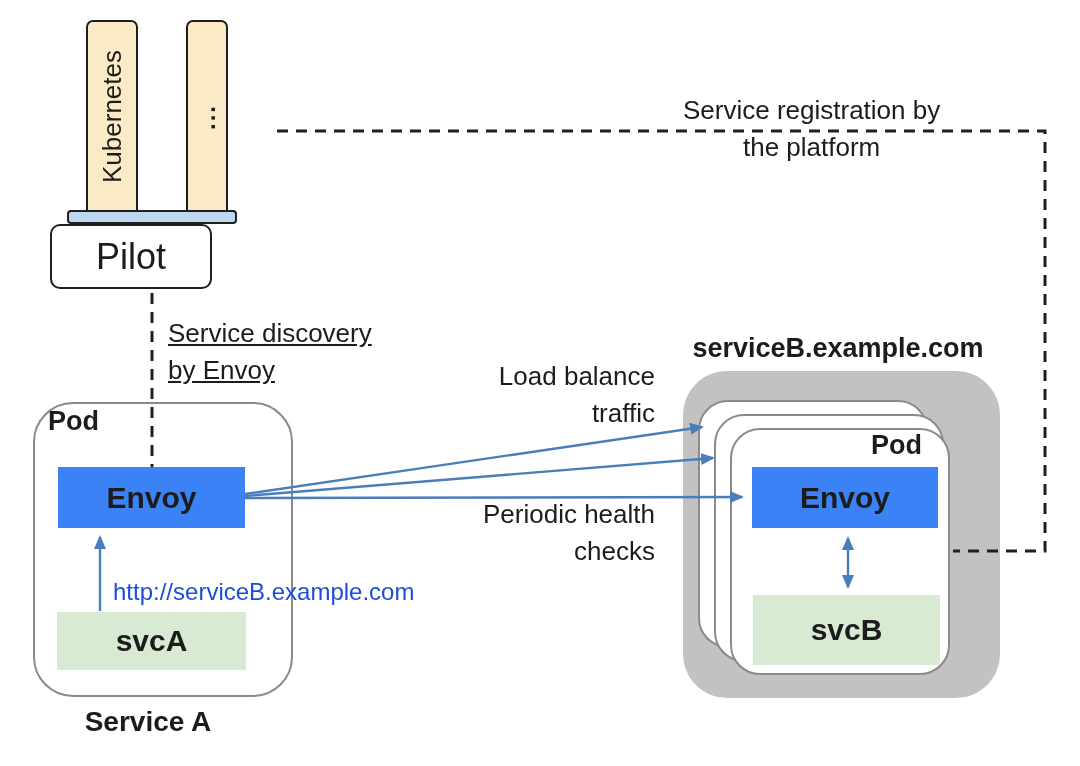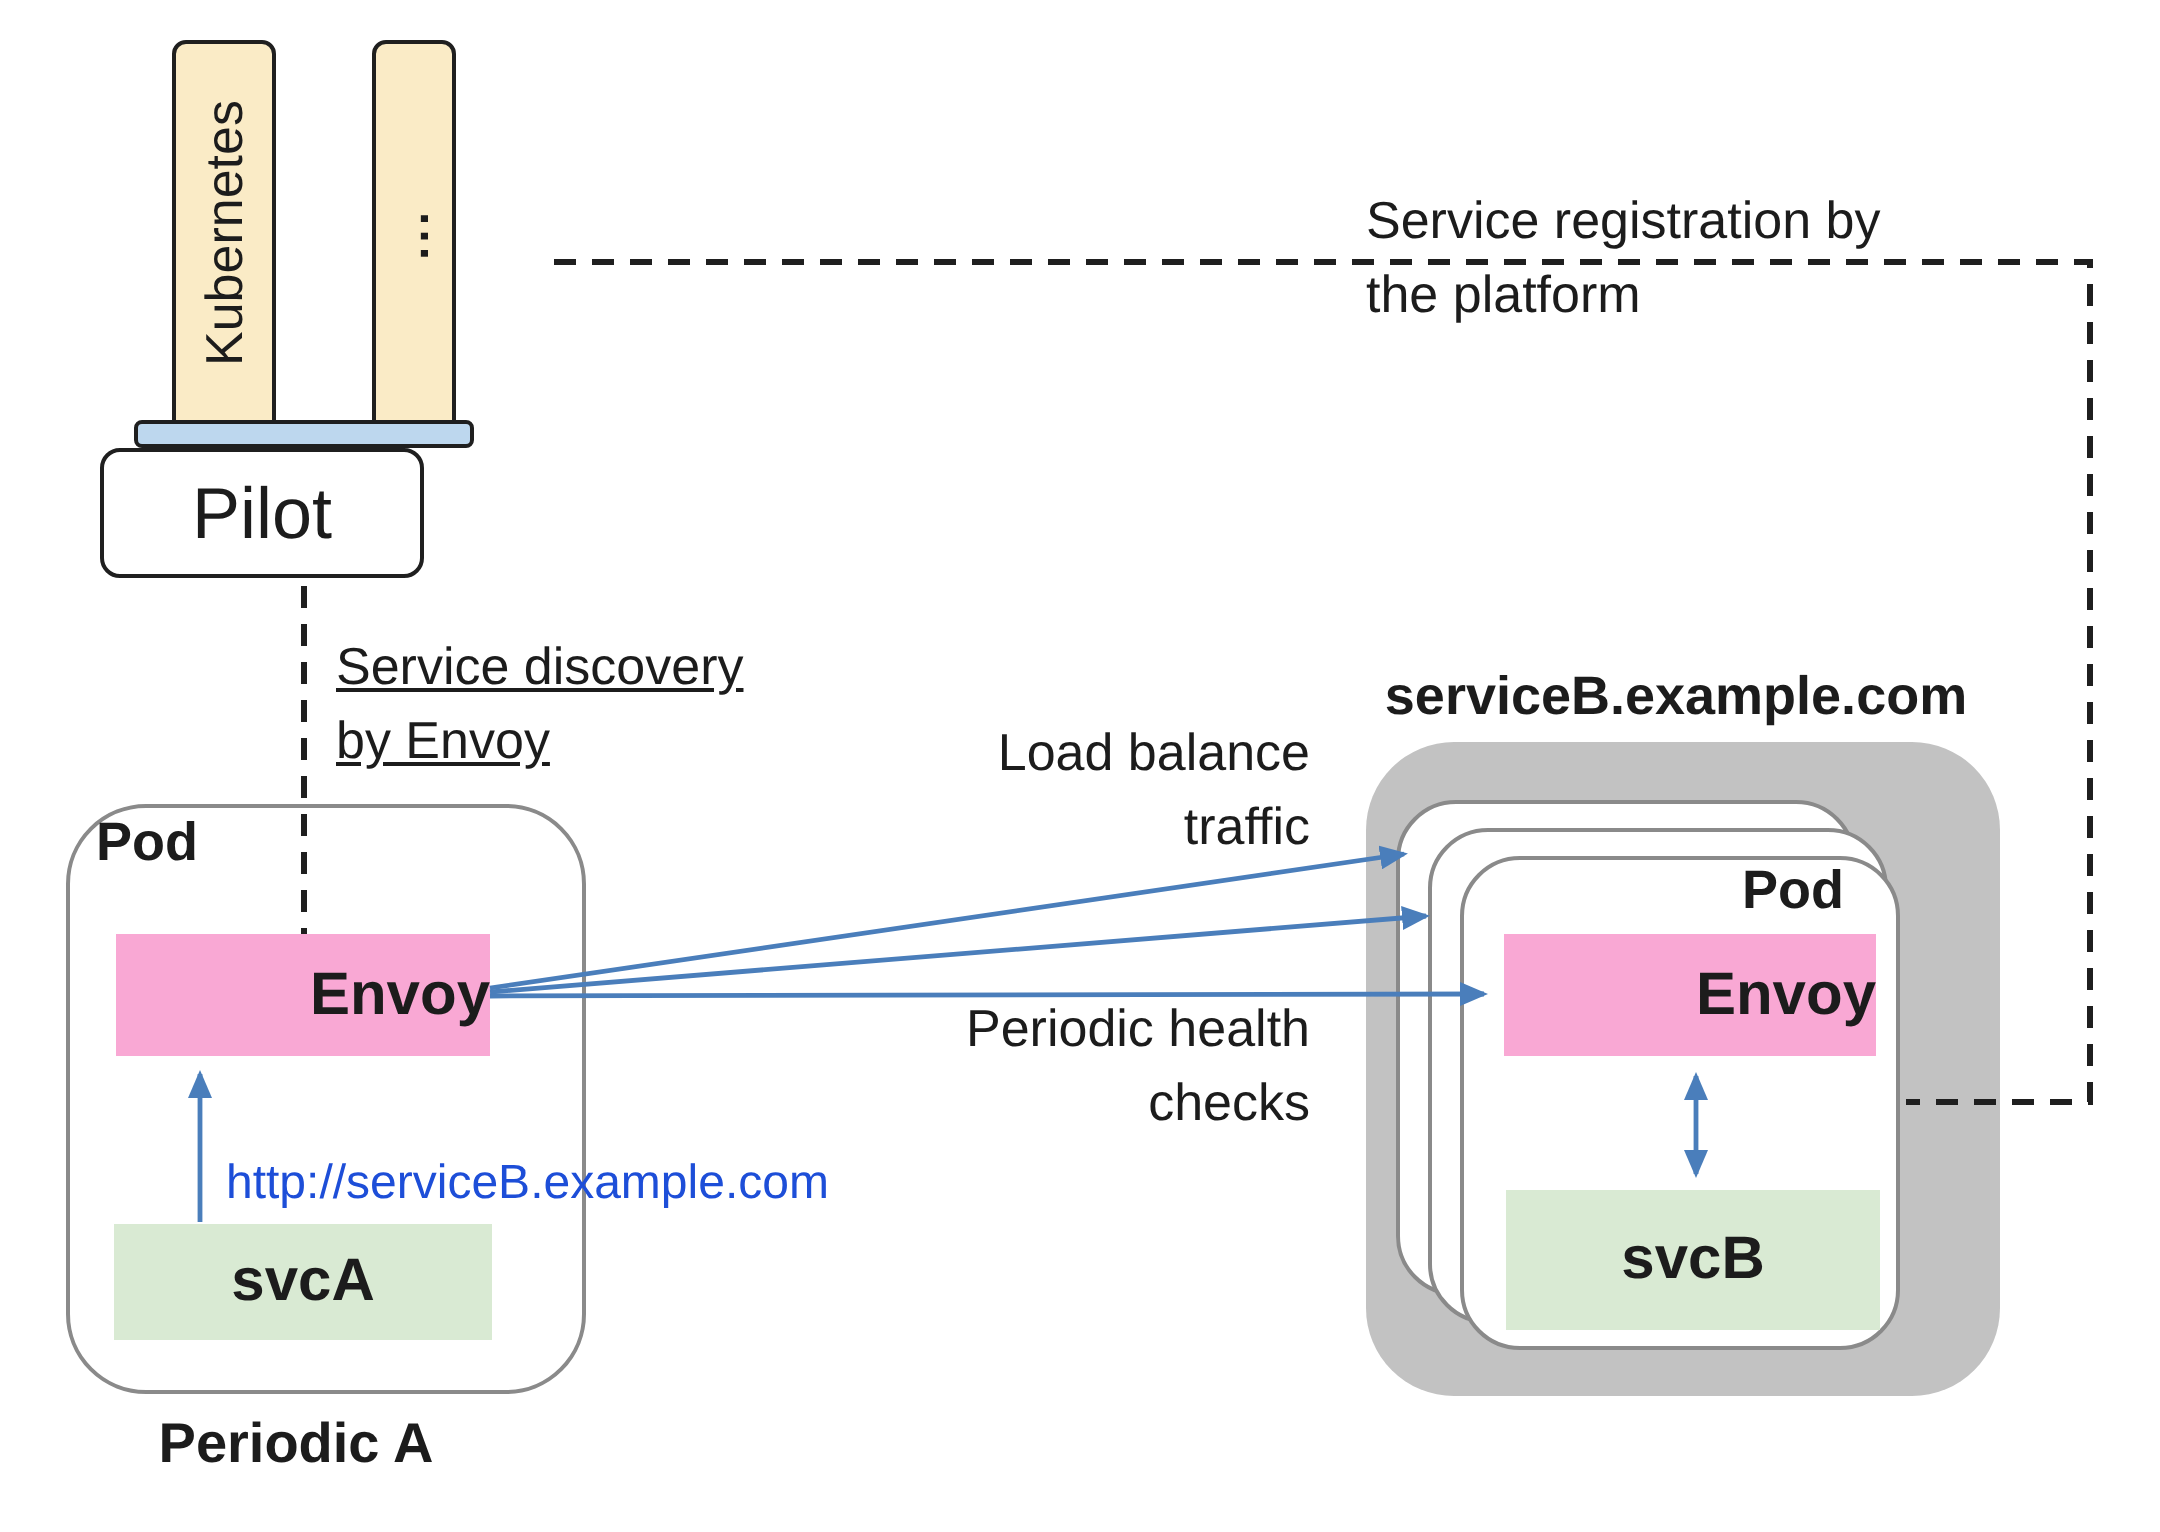--- a/index.html
+++ b/index.html
@@ -27,34 +27,34 @@
     background:#BDD7EE;border:2px solid #1f1f1f;border-radius:4px;box-sizing:border-box;
   }
   #pilot-box{
     left:50px;top:224px;width:162px;height:65px;
     background:#ffffff;border:2.5px solid #1f1f1f;border-radius:10px;box-sizing:border-box;
     display:flex;align-items:center;justify-content:center;
     font-size:36px;
   }
   
   .ann{white-space:pre-line;font-size:26px;line-height:37px;color:#1c1c1c;}
-  #lbl-registration{left:683px;top:92px;}
+  #lbl-registration{left:683px;top:92px;text-align:center;}
   #lbl-discovery{left:168px;top:315px;text-decoration:underline;}
   #lbl-loadbalance{right:425px;top:358px;text-align:right;}
   #lbl-healthchecks{right:425px;top:496px;text-align:right;}
   #lbl-http{left:113px;top:573px;font-size:24px;color:#1d4ed8;}
   
   .pod{
     background:#ffffff;border:2px solid #8a8a8a;box-sizing:border-box;
   }
   #pod-a{left:33px;top:402px;width:260px;height:295px;border-radius:40px;}
   .pod-label{font-size:27px;font-weight:700;}
   #pod-a-label{left:48px;top:406px;}
   .fillbox{display:flex;align-items:center;justify-content:center;font-weight:700;font-size:30px;}
-  .envoy{background:#f9a8d4;justify-content:flex-end;}
+  .envoy{background:#3b82f6;}
   .svc{background:#D9EAD3;}
   #envoy-a{left:58px;top:467px;width:187px;height:61px;}
   #svca{left:57px;top:612px;width:189px;height:58px;}
   .caption{font-size:28px;font-weight:700;text-align:center;}
   #caption-a{left:48px;top:706px;width:200px;}
   
   #lbl-domain-b{left:688px;top:333px;width:300px;text-align:center;font-size:27px;font-weight:700;}
   #cluster-b{left:683px;top:371px;width:317px;height:327px;background:#C2C2C2;border-radius:44px;}
   #pod-b-back{left:698px;top:400px;width:230px;height:248px;border-radius:30px;}
   #pod-b-mid{left:714px;top:414px;width:230px;height:248px;border-radius:30px;}
@@ -93,21 +93,21 @@
 
   <div class="abs pod" id="pod-a"></div>
   <div class="abs pod-label" id="pod-a-label">Pod</div>
   <div class="abs fillbox envoy" id="envoy-a">
     <span>Envoy</span>
   </div>
   <div class="abs fillbox svc" id="svca">
     <span>svcA</span>
   </div>
   <div class="abs ann" id="lbl-http">http://serviceB.example.com</div>
-  <div class="abs caption" id="caption-a">Periodic A</div>
+  <div class="abs caption" id="caption-a">Service A</div>
 
   <div class="abs" id="lbl-domain-b">serviceB.example.com</div>
   <div class="abs" id="cluster-b"></div>
   <div class="abs pod" id="pod-b-back"></div>
   <div class="abs pod" id="pod-b-mid"></div>
   <div class="abs pod" id="pod-b-front"></div>
   <div class="abs pod-label" id="pod-b-label">Pod</div>
   <div class="abs fillbox envoy" id="envoy-b">
     <span>Envoy</span>
   </div>

